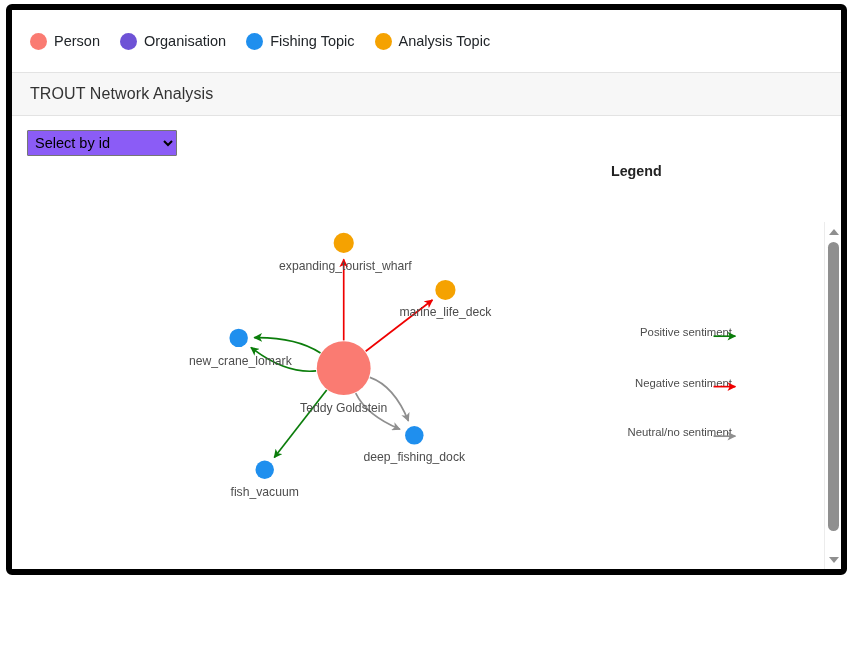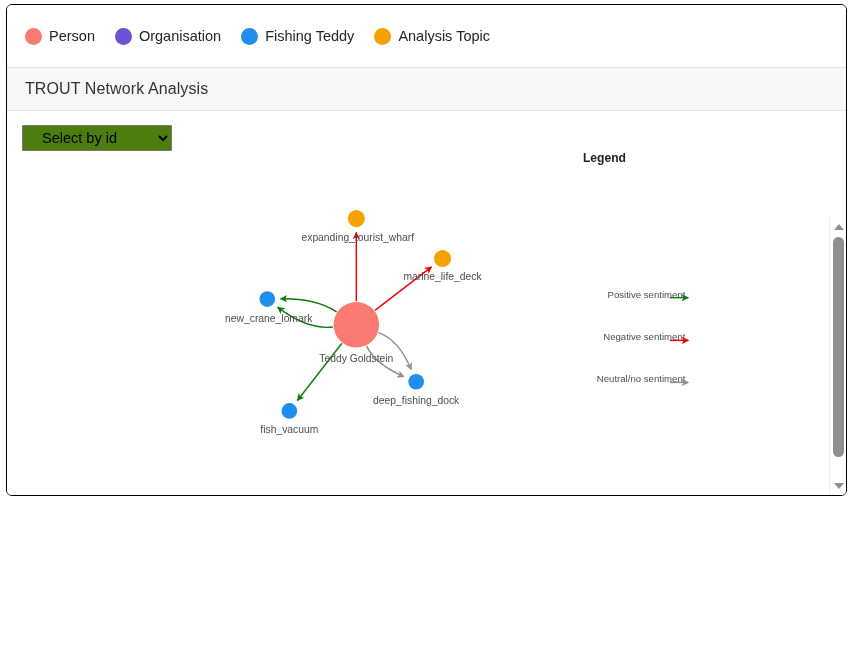--- a/index.html
+++ b/index.html
@@ -15,22 +15,22 @@
     overflow: hidden;
     background: #ffffff;
   }
 
   
   .card {
     position: absolute;
     left: 6px;
     top: 4px;
     width: 841px;
-    height: 492px;
-    border: 1px solid #000000;
+    height: 571px;
+    border: 6px solid #000000;
     border-radius: 6px;
     background: #ffffff;
     box-sizing: border-box;
     overflow: hidden;
   }
 
   
   .typelegend {
     position: absolute;
     left: 0;
@@ -94,24 +94,24 @@
     position: absolute;
     left: 15px;
     top: 14px;
   }
   select.idselect {
     width: 150px;
     height: 26px;
     font-size: 14.5px;
     font-family: "Liberation Sans", sans-serif;
     color: #000;
-    background: #4d7c0f;
+    background: #8b5cf6;
     border: 1px solid #767676;
     border-radius: 1px;
-    padding: 1px 15px;
+    padding: 1px 3px;
     box-sizing: border-box;
   }
 
   
   #graph {
     position: absolute;
     left: 0;
     top: 0;
     width: 100%;
     height: 100%;
@@ -192,21 +192,21 @@
       <div class="typelegend-item">
         <span class="dot" style="background:#fa7b72"></span>
         <span>Person</span>
       </div>
       <div class="typelegend-item">
         <span class="dot" style="background:#6e52d6"></span>
         <span>Organisation</span>
       </div>
       <div class="typelegend-item">
         <span class="dot" style="background:#1f8fee"></span>
-        <span>Fishing Teddy</span>
+        <span>Fishing Topic</span>
       </div>
       <div class="typelegend-item">
         <span class="dot" style="background:#f5a201"></span>
         <span>Analysis Topic</span>
       </div>
     </div>
 
     <div class="panel-header">TROUT Network Analysis</div>
 
     <div class="panel-body">

